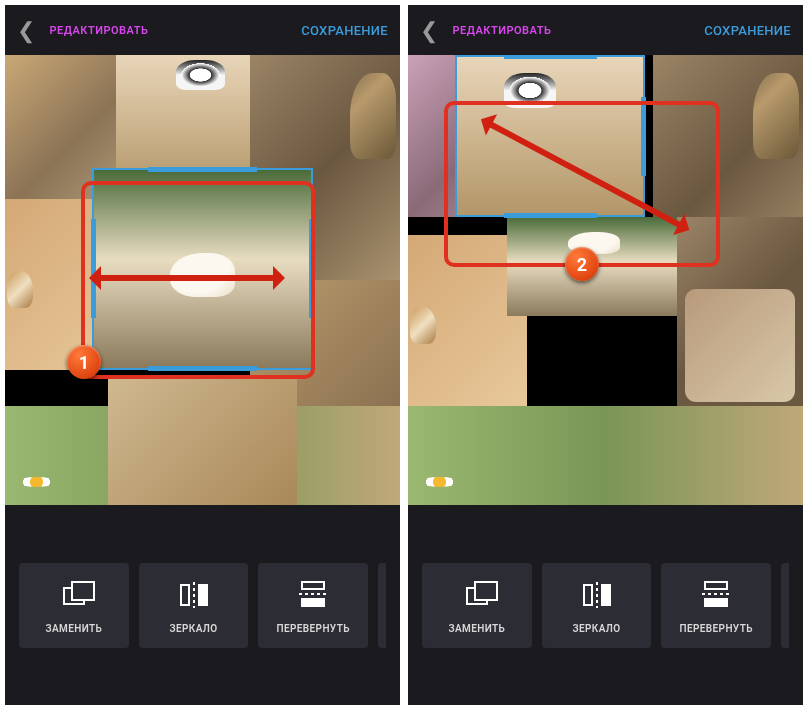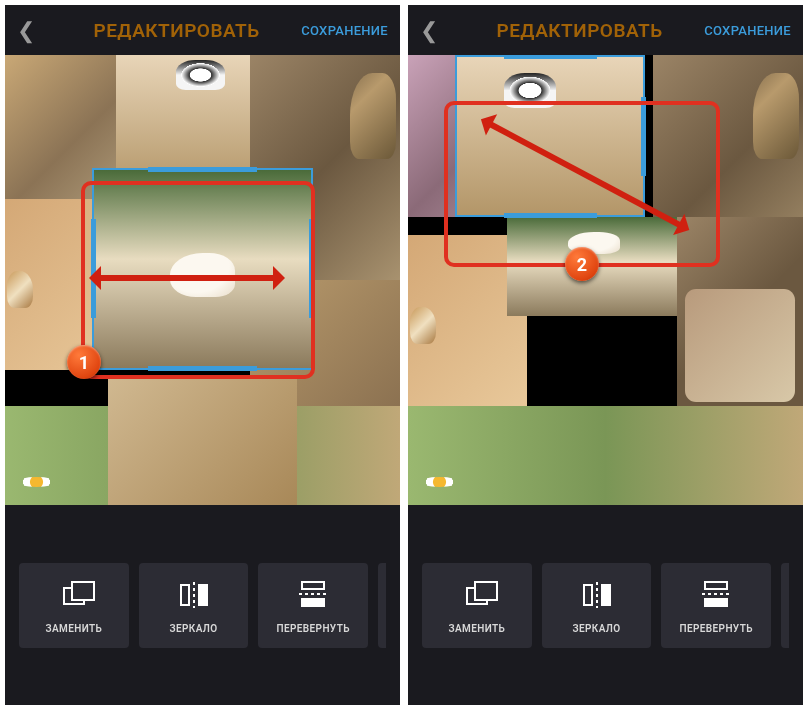--- a/index.html
+++ b/index.html
@@ -28,26 +28,25 @@
       padding: 0 12px;
       z-index: 5;
     }
     .back-arrow {
       color: #999;
       font-size: 22px;
       margin-right: 14px;
       cursor: pointer;
     }
     .header-title {
-      color: #a16207;
+      color: #d946ef;
       font-weight: 600;
-      font-size: 19px;
+      font-size: 11px;
       letter-spacing: 0.5px;
       flex: 1;
-      margin-left: 44px;
     }
     .save-btn {
       color: #3b9cdb;
       font-weight: 500;
       font-size: 13px;
       letter-spacing: 0.3px;
     }
     .canvas-area {
       flex: 1;
       position: relative;

